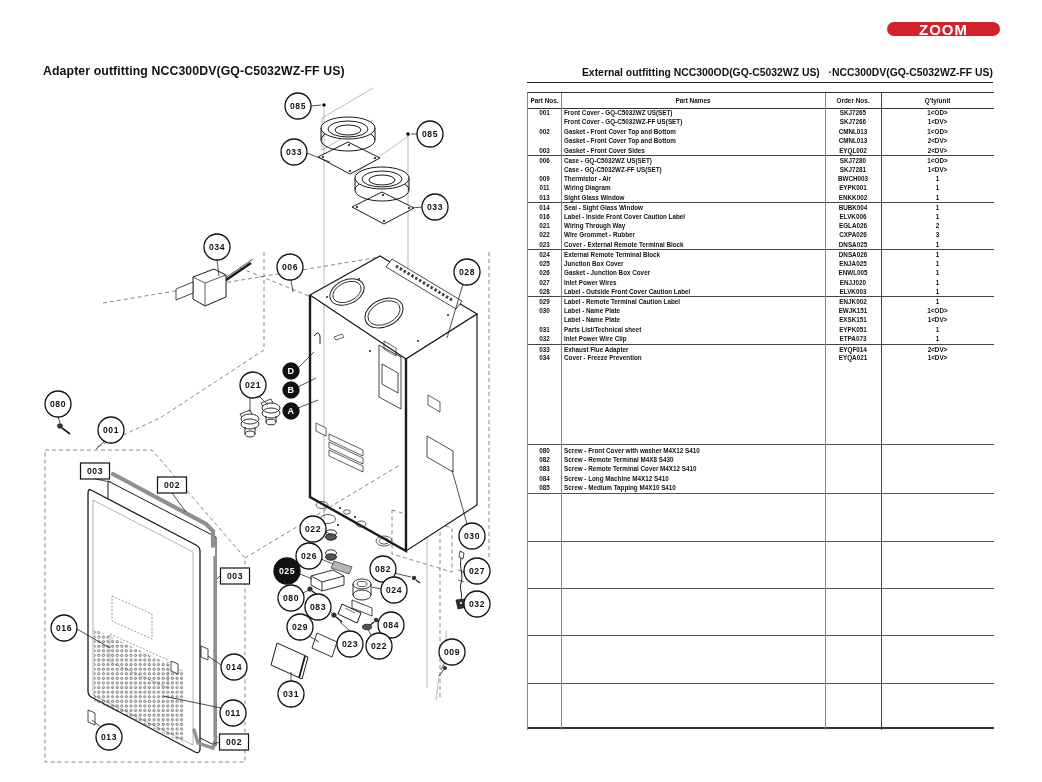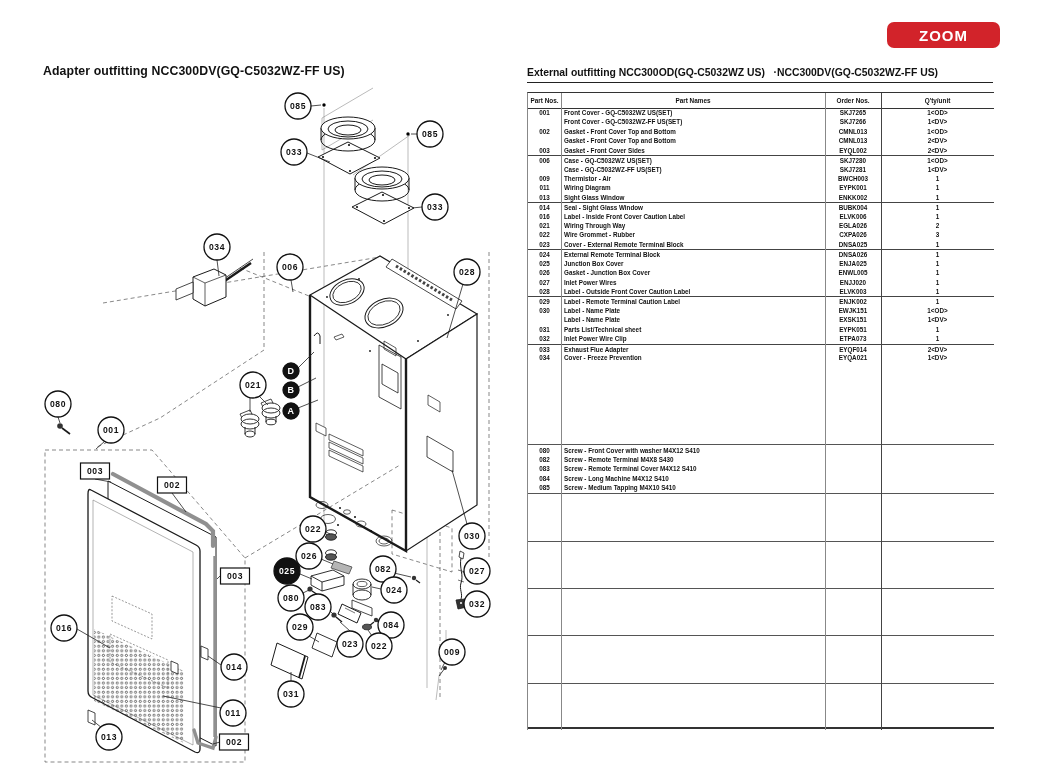--- a/index.html
+++ b/index.html
@@ -1,33 +1,33 @@
 <!DOCTYPE html>
 <html><head>
 <meta charset="utf-8">
 <style>
   html,body{margin:0;padding:0;}
   body{
     width:1042px;height:782px;background:#ffffff;position:relative;overflow:hidden;
     font-family:"Liberation Sans","DejaVu Sans",sans-serif;color:#111;
   }
   .zoom-btn{
-    position:absolute;left:887px;top:22px;width:113px;height:26px;
+    position:absolute;left:887px;top:22px;width:113px;height:14px;
     background:#d2232a;border:none;border-radius:7px;color:#fff;
     font-weight:bold;font-size:15px;letter-spacing:1px;
     font-family:"Liberation Sans","DejaVu Sans",sans-serif;
     display:flex;align-items:center;justify-content:center;cursor:pointer;
   }
   .ltitle{
     position:absolute;left:43px;top:64px;font-size:12.3px;font-weight:bold;
     letter-spacing:0.1px;white-space:nowrap;
   }
   .rtitle{
     position:absolute;left:527px;top:67px;width:466px;font-size:10.4px;font-weight:bold;
-    white-space:nowrap;border-bottom:1.6px solid #222;padding-bottom:4px;overflow:hidden;
+    white-space:nowrap;border-bottom:1.6px solid #222;padding-bottom:4px;overflow:hidden;text-align:right;
   }
   .tbl{
     position:absolute;left:527px;top:92px;width:466px;height:637px;
     border-top:1.3px solid #333;border-left:0.8px solid #888;
   }
   .vline{position:absolute;top:0;height:637px;width:1px;background:#888;}
   .vline.dark{background:#444;}
   .thead{
     position:absolute;top:0;left:0;width:100%;height:15px;
     border-bottom:1.3px solid #333;display:flex;align-items:center;

